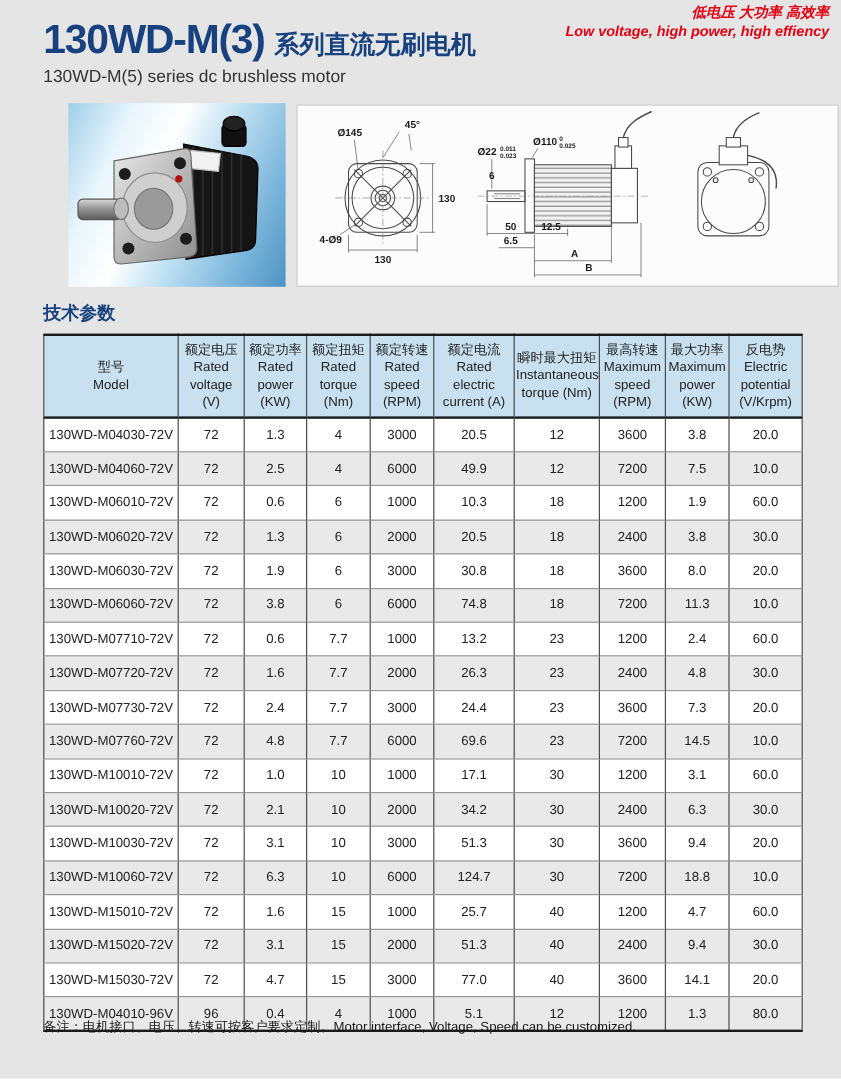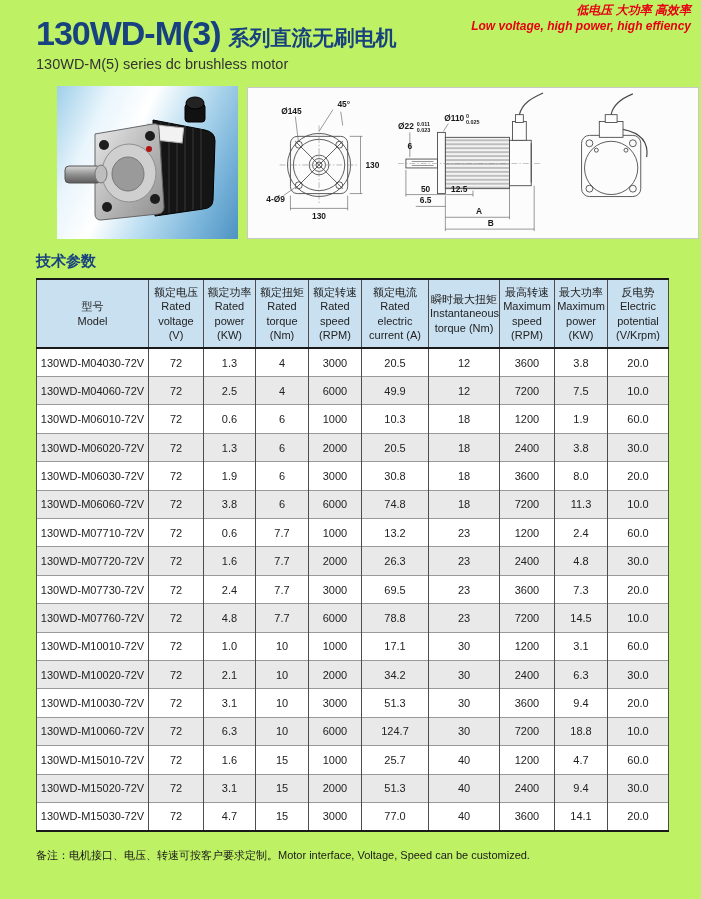--- a/index.html
+++ b/index.html
@@ -1,18 +1,18 @@
 <!DOCTYPE html>
 <html><head>
 <meta charset="utf-8">
 <style>
   * { margin:0; padding:0; box-sizing:border-box; }
   html,body { background:#fff; }
   body { font-family:"Liberation Sans", sans-serif; color:#222; }
-  .page { position:relative; width:701px; height:899px; background:#bef264; overflow:hidden; }
+  .page { position:relative; width:701px; height:899px; background:#e5e5e5; overflow:hidden; }
 
   
   .title-block { position:absolute; left:36px; top:14px; }
   .title-line { white-space:nowrap; }
   .title-model { font-size:34px; font-weight:bold; color:#17417f; letter-spacing:-1px; }
   .title-zh { font-size:21px; font-weight:bold; color:#17417f; margin-left:8px; }
   .subtitle { font-size:14.5px; color:#333; margin-top:3px; }
   .tagline { position:absolute; top:2px; right:10px; text-align:right;
              color:#e60012; font-weight:bold; font-style:italic; font-size:12px; line-height:1.35; }
 
@@ -348,34 +348,34 @@
       <td>4.8</td>
       <td>30.0</td>
     </tr>
 
     <tr>
       <td>130WD-M07730-72V</td>
       <td>72</td>
       <td>2.4</td>
       <td>7.7</td>
       <td>3000</td>
-      <td>69.5</td>
+      <td>24.4</td>
       <td>23</td>
       <td>3600</td>
       <td>7.3</td>
       <td>20.0</td>
     </tr>
 
     <tr>
       <td>130WD-M07760-72V</td>
       <td>72</td>
       <td>4.8</td>
       <td>7.7</td>
       <td>6000</td>
-      <td>78.8</td>
+      <td>69.6</td>
       <td>23</td>
       <td>7200</td>
       <td>14.5</td>
       <td>10.0</td>
     </tr>
 
     <tr>
       <td>130WD-M10010-72V</td>
       <td>72</td>
       <td>1.0</td>
@@ -459,18 +459,30 @@
       <td>4.7</td>
       <td>15</td>
       <td>3000</td>
       <td>77.0</td>
       <td>40</td>
       <td>3600</td>
       <td>14.1</td>
       <td>20.0</td>
     </tr>
 
+    <tr>
+      <td>130WD-M04010-96V</td>
+      <td>96</td>
+      <td>0.4</td>
+      <td>4</td>
+      <td>1000</td>
+      <td>5.1</td>
+      <td>12</td>
+      <td>1200</td>
+      <td>1.3</td>
+      <td>80.0</td>
+    </tr>
   </tbody>
   </table>
 
   <div class="footnote">备注：电机接口、电压、转速可按客户要求定制。Motor interface, Voltage, Speed can be customized.</div>
 
 </div>
 
 </body></html>

